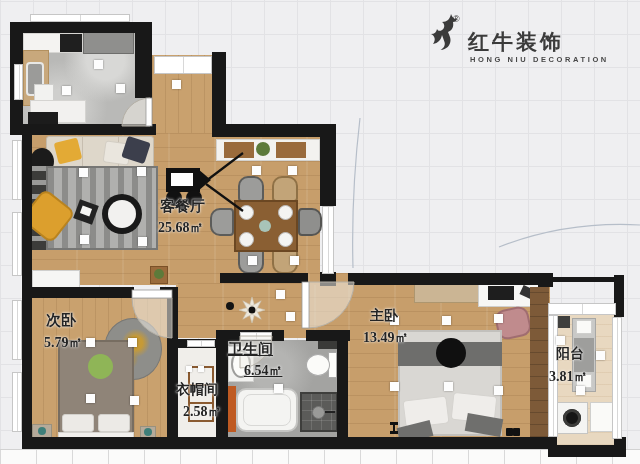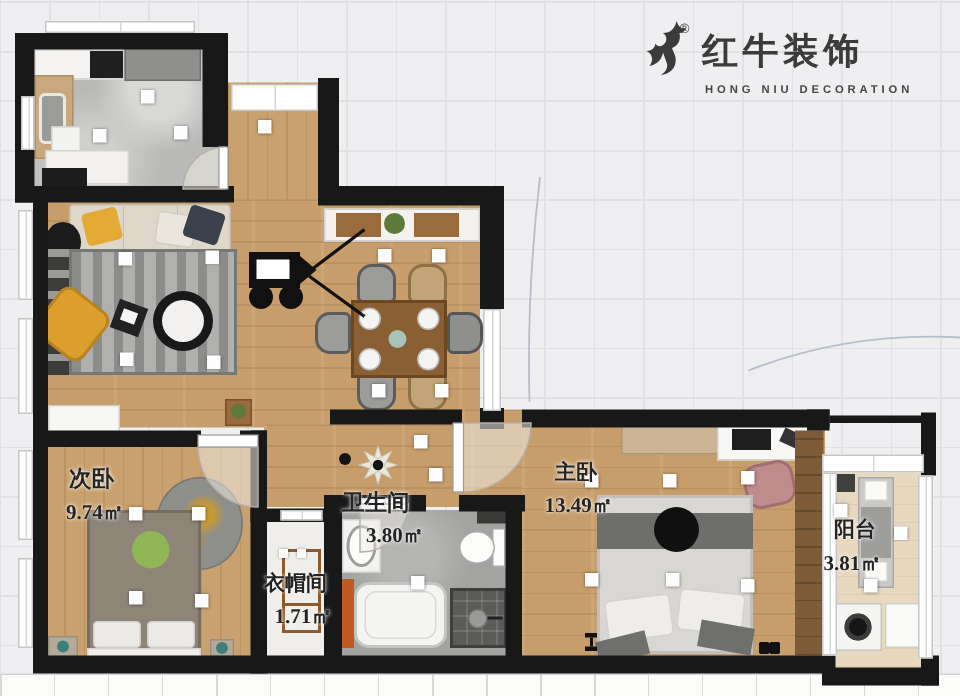--- a/index.html
+++ b/index.html
@@ -24,21 +24,21 @@
      #c9a16e;}
   .room-label{position:absolute;color:#242424;font-weight:bold;
      text-shadow:0 0 3px rgba(255,255,255,.95),0 0 1px rgba(255,255,255,.9);
      font-family:"Liberation Serif",serif;line-height:1.05;}
   .room-label .rname{display:block;}
   .room-label .rarea{display:block;font-size:14px;font-style:normal;}
   .furn{position:absolute;box-sizing:border-box;}
   svg.overlay{position:absolute;left:0;top:0;z-index:40;pointer-events:none;}
   .z1{z-index:1}.z2{z-index:6}.z3{z-index:20}.z4{z-index:45}.z5{z-index:60}
   .logo{position:absolute;left:424px;top:12px;width:200px;height:48px;z-index:70;color:#3b3b3b;}
-  .logo .brand{position:absolute;left:44px;top:6px;font-size:24px;font-weight:bold;
+  .logo .brand{position:absolute;left:44px;top:16px;font-size:21px;font-weight:bold;
      letter-spacing:3px;font-family:"Liberation Serif",serif;}
   .logo .sub{position:absolute;left:46px;top:31px;font-size:7.5px;font-weight:bold;
      letter-spacing:2.6px;color:#474747;margin-top:12px;}
   .logo .reg{position:absolute;left:29px;top:2px;font-size:9px;}
 </style>
 </head>
 <body>
 
 <div class="canvas">
 
@@ -253,31 +253,35 @@
   <div class="light z4" style="left:390px;top:382px;"></div>
   <div class="light z4" style="left:444px;top:382px;"></div>
   <div class="light z4" style="left:494px;top:386px;"></div>
   <div class="light z4" style="left:556px;top:336px;"></div>
   <div class="light z4" style="left:596px;top:351px;"></div>
   <div class="light z4" style="left:576px;top:386px;"></div>
   <div class="light z4" style="left:274px;top:384px;"></div>
   <div class="light sm z4" style="left:186px;top:366px;"></div>
   <div class="light sm z4" style="left:198px;top:366px;"></div>
 
+  <div class="room-label z5" style="left:160px;top:199px;font-size:15px;">
+    <span class="rname">客餐厅</span>
+    <span class="rarea" style="margin-top:6px;margin-left:-2px;">25.68㎡</span>
+  </div>
   <div class="room-label z5" style="left:46px;top:313px;font-size:15px;">
     <span class="rname">次卧</span>
-    <span class="rarea" style="margin-top:7px;margin-left:-2px;">9.74㎡</span>
-  </div>
-  <div class="room-label z5" style="left:228px;top:329px;font-size:15px;">
+    <span class="rarea" style="margin-top:7px;margin-left:-2px;">5.79㎡</span>
+  </div>
+  <div class="room-label z5" style="left:228px;top:342px;font-size:15px;text-decoration:underline;">
     <span class="rname">卫生间</span>
-    <span class="rarea" style="margin-top:6px;margin-left:16px;">3.80㎡</span>
+    <span class="rarea" style="margin-top:6px;margin-left:16px;">6.54㎡</span>
   </div>
   <div class="room-label z5" style="left:176px;top:383px;font-size:14px;">
     <span class="rname">衣帽间</span>
-    <span class="rarea" style="margin-top:7px;margin-left:7px;">1.71㎡</span>
+    <span class="rarea" style="margin-top:7px;margin-left:7px;">2.58㎡</span>
   </div>
   <div class="room-label z5" style="left:370px;top:309px;font-size:14px;">
     <span class="rname">主卧</span>
     <span class="rarea" style="margin-top:7px;margin-left:-7px;">13.49㎡</span>
   </div>
   <div class="room-label z5" style="left:556px;top:347px;font-size:14px;">
     <span class="rname">阳台</span>
     <span class="rarea" style="margin-top:8px;margin-left:-7px;text-align:center;">3.81㎡</span>
   </div>
 

